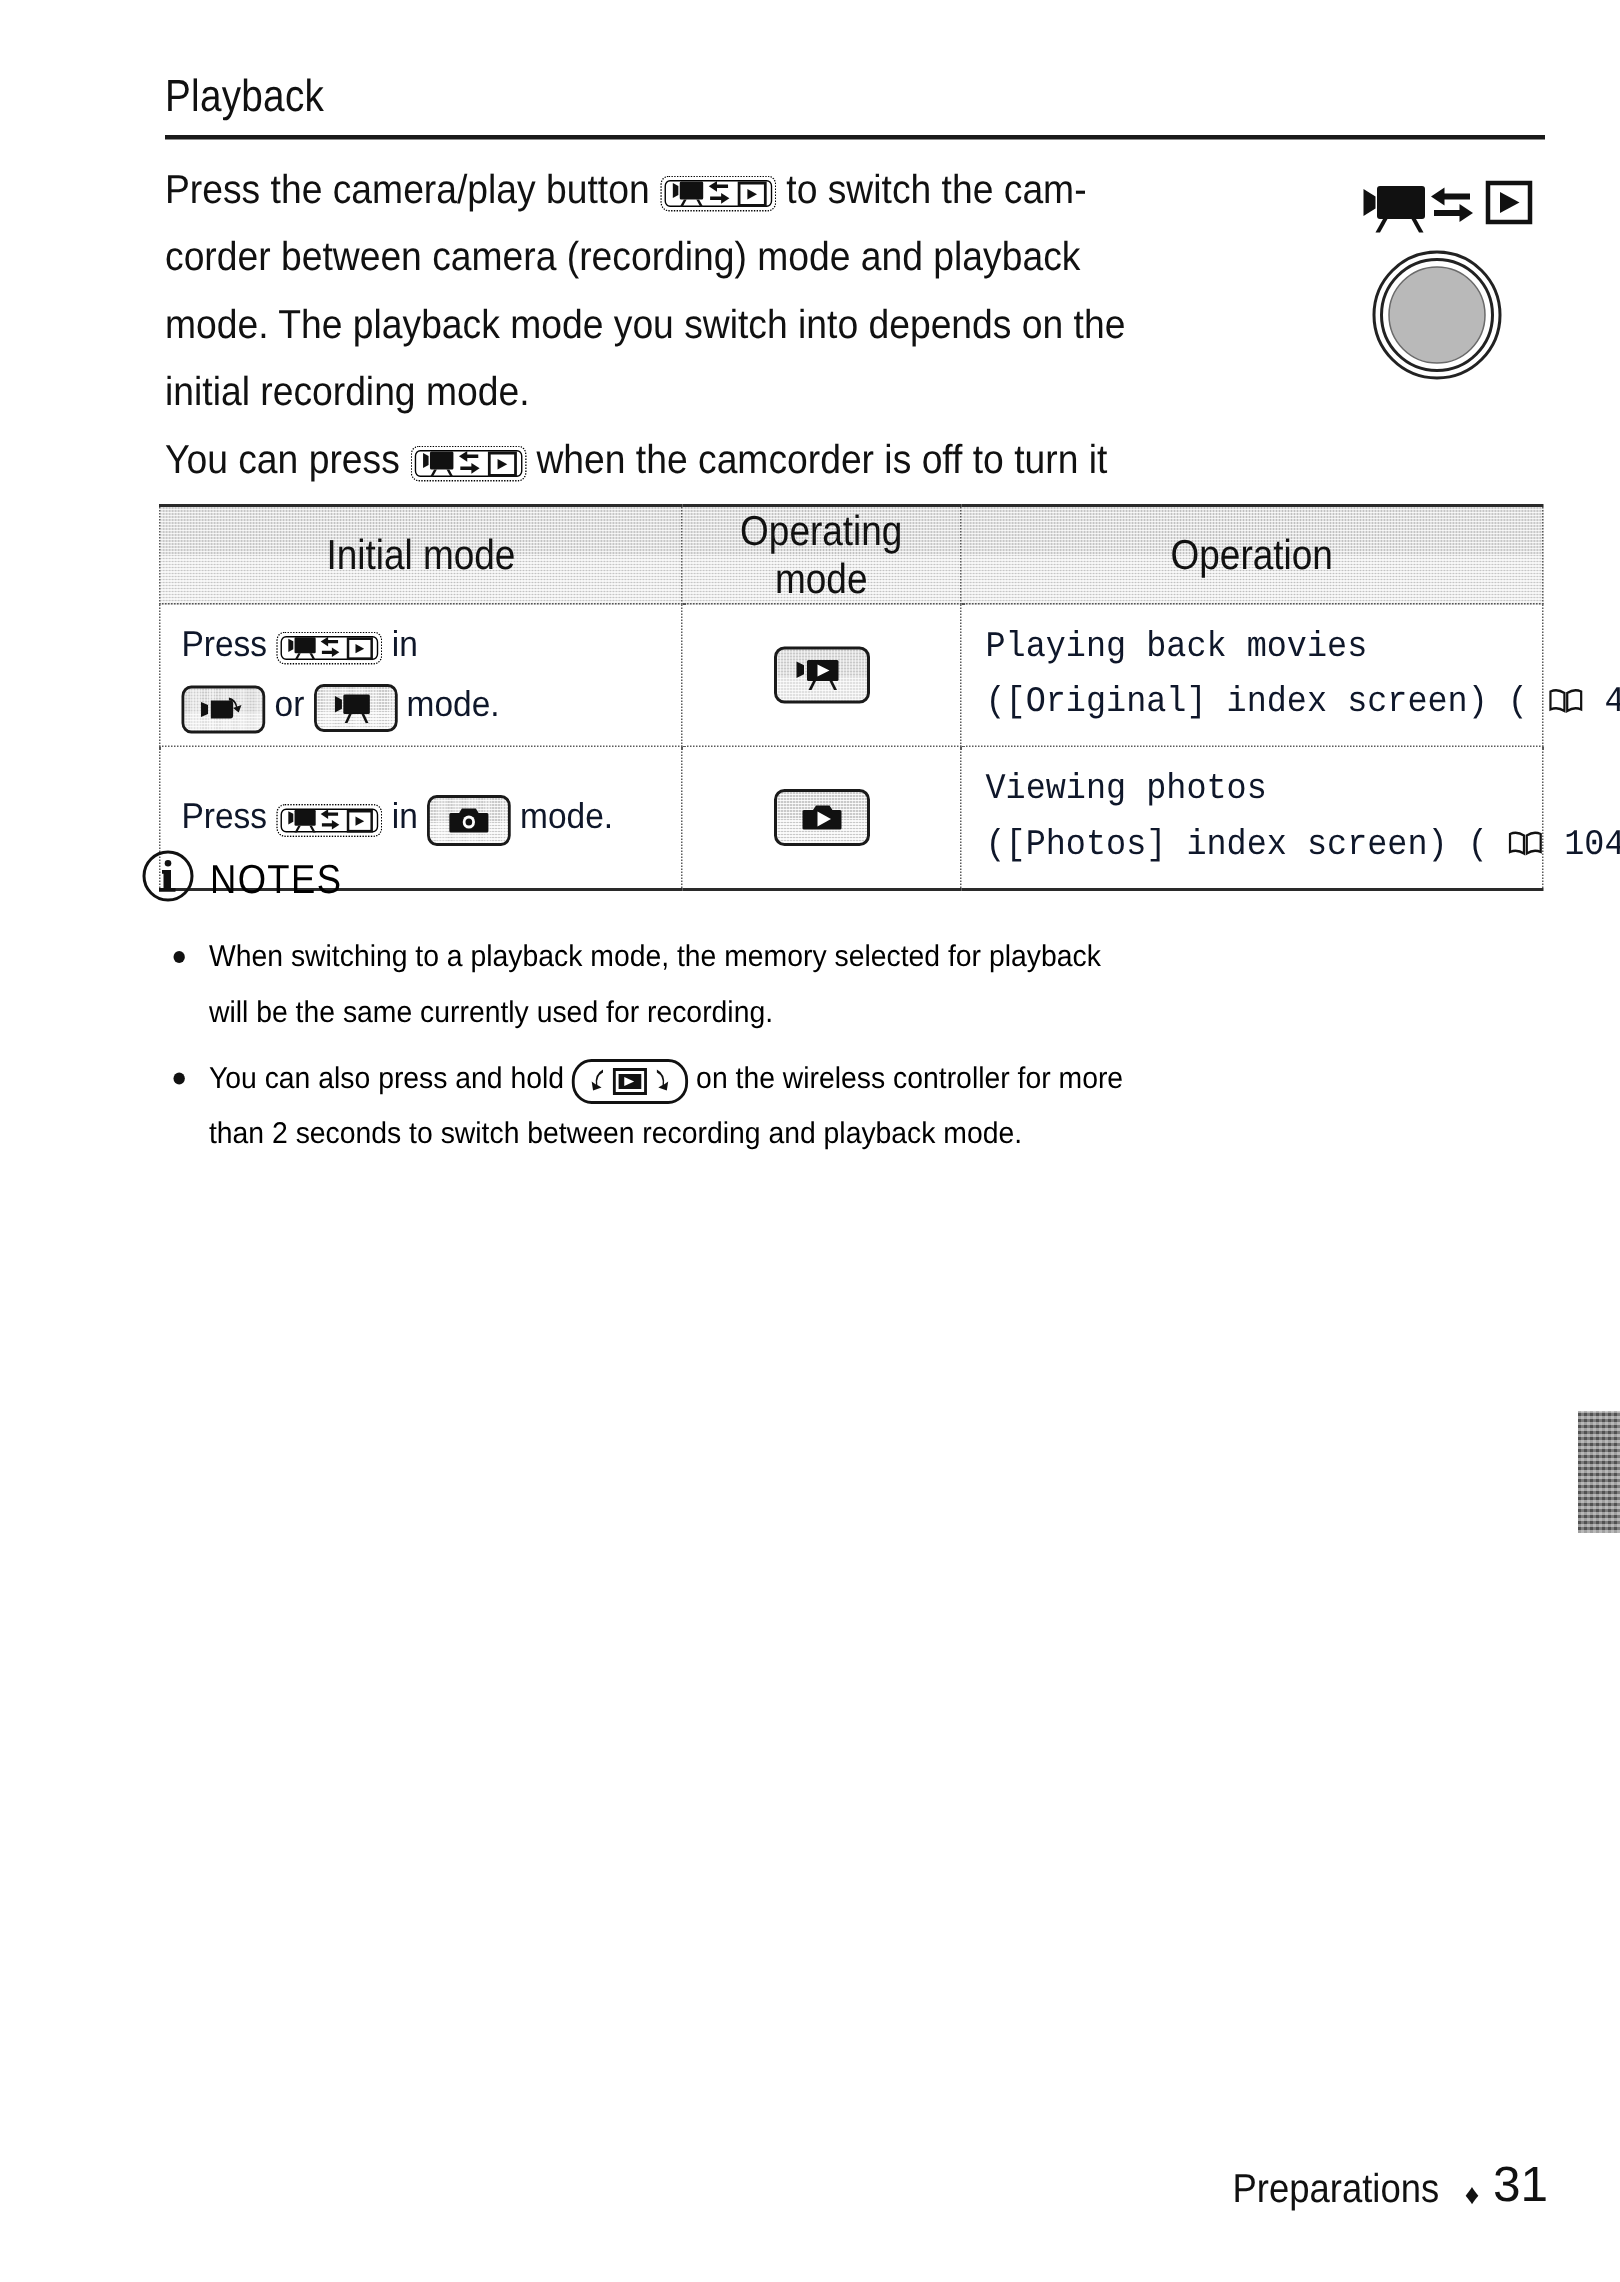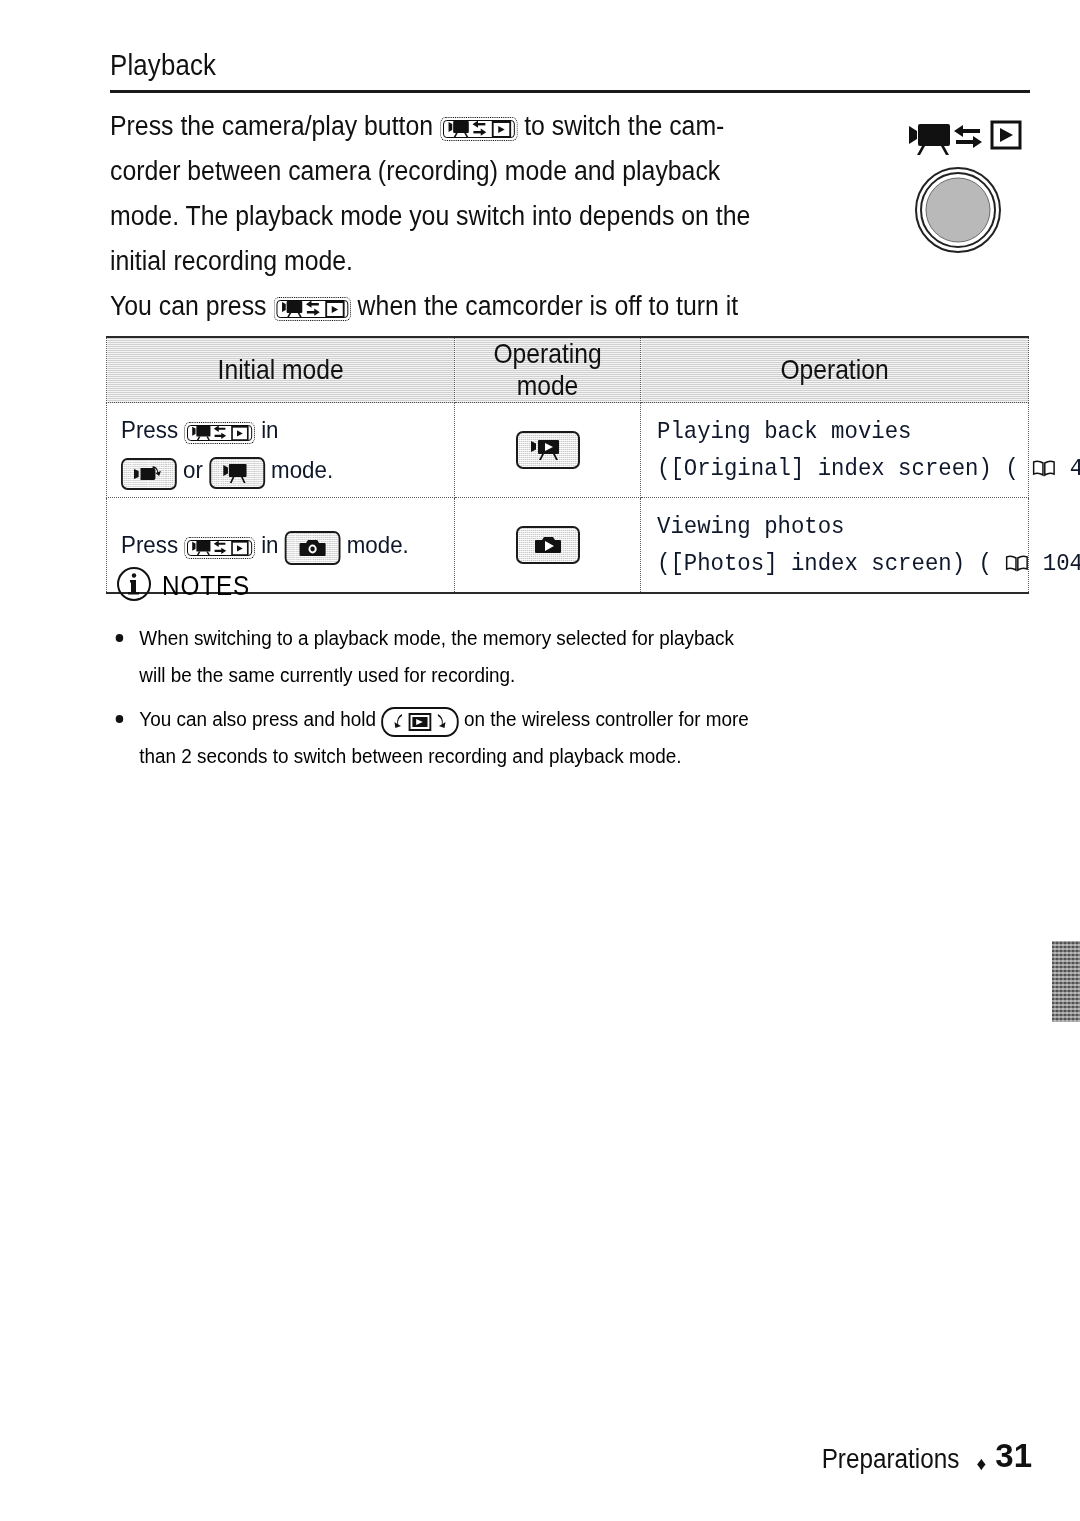--- a/index.html
+++ b/index.html
@@ -162,21 +162,21 @@
 
   .cell-initial { padding: 6px 0 6px 14px !important; line-height: 40px; }
   .cell-initial .line { white-space: nowrap; transform: scaleX(0.93); transform-origin: left center; display:block; }
   .cell-op-mode { text-align: center; }
   .cell-operation { padding: 6px 0 6px 16px !important; line-height: 37px; font-family: Liberation Mono, monospace; }
   .cell-operation .line { white-space: nowrap; transform: scaleX(0.93); transform-origin: left center; display:block; }
 
   
   .notes-head {
     position: absolute;
-    left: 116px;
+    left: 94px;
     top: 566px;
     display: flex;
     align-items: center;
     gap: 10px;
   }
   .notes-head .label {
     font-size: 27px;
     letter-spacing: 1px;
     transform: scaleX(0.9);
     transform-origin: left center;
@@ -225,21 +225,21 @@
     position: absolute;
     right: 48px;
     top: 1437px;
     display: flex;
     align-items: flex-end;
     gap: 9px;
     color: #111;
   }
   .footer .fsec { font-size: 27px; transform: scaleX(0.9); transform-origin: right baseline; }
   .footer .fdia { font-size: 19px; }
-  .footer .fpage { font-size: 33px; font-weight: bold; }
+  .footer .fpage { font-size: 33px; font-weight: normal; }
 </style>
 </head>
 <body>
 
 <div class="page">
 
   <div class="page-title">Playback</div>
   <div class="title-rule"></div>
 
   <div class="device-art">

